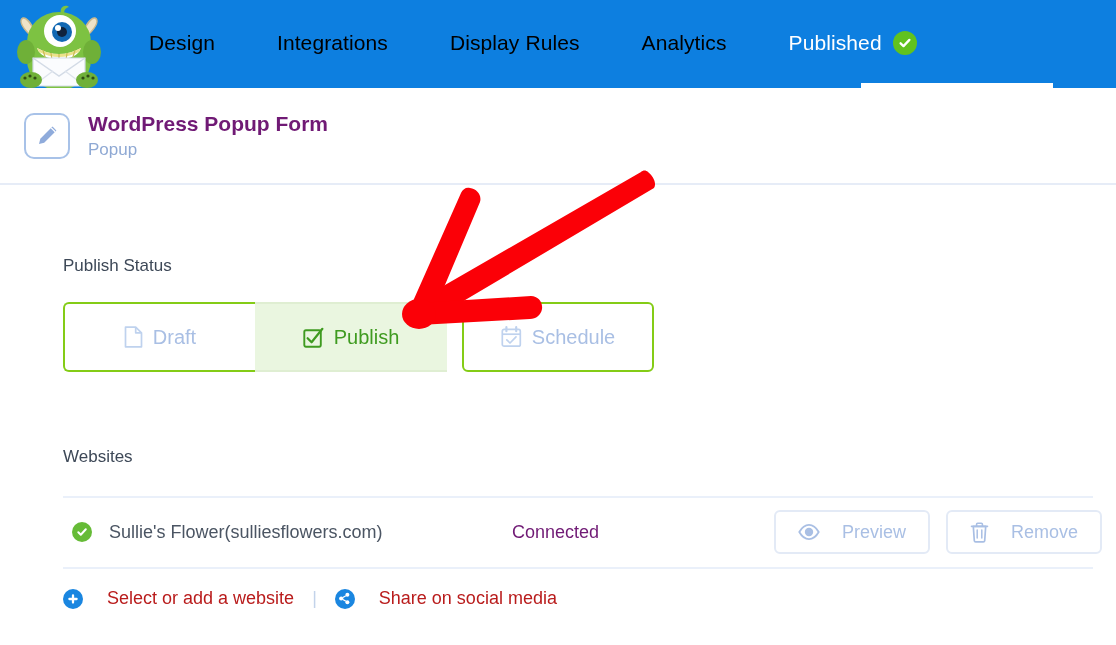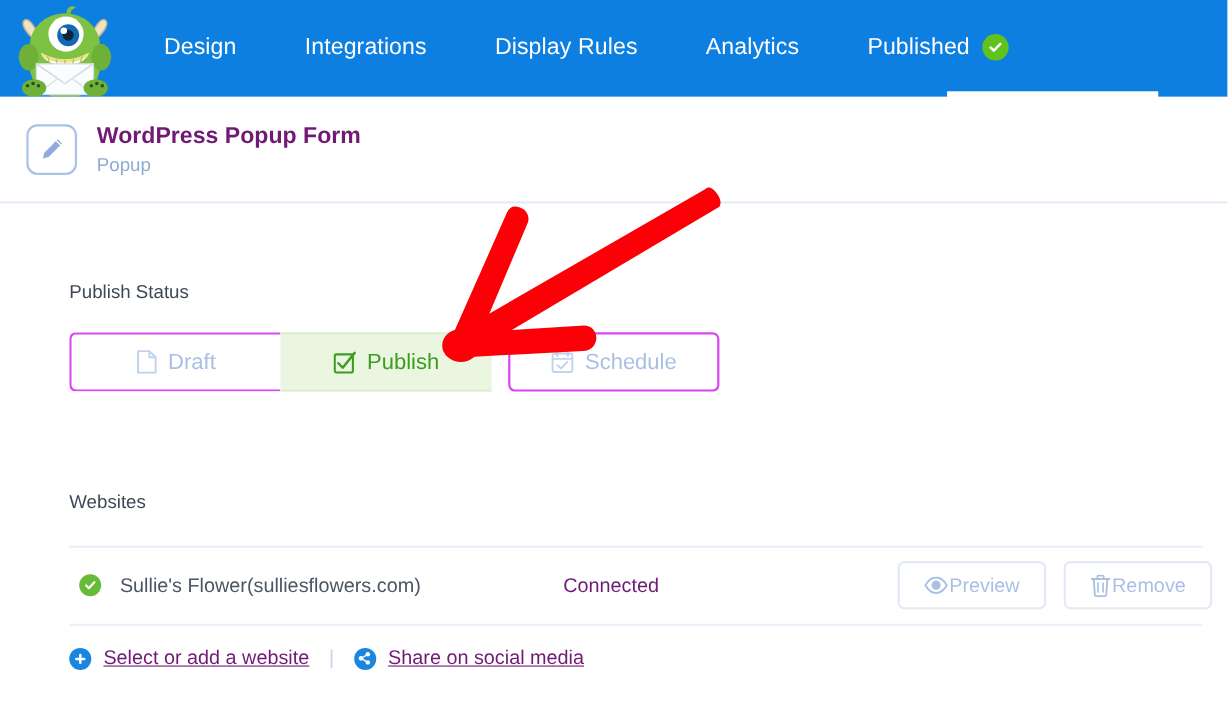--- a/index.html
+++ b/index.html
@@ -22,21 +22,21 @@
     width: 118px; height: 88px;
     display: flex; align-items: flex-end; justify-content: center;
     flex: none;
   }
   .logo-svg { display: block; }
   .nav {
     display: flex; align-items: center; height: 88px;
     padding-bottom: 2px;
   }
   .nav-item {
-    color: #ffffff;
+    color: #000000;
     font-size: 21px;
     letter-spacing: .1px;
     padding: 0 31px;
     height: 88px;
     display: flex; align-items: center;
     cursor: pointer;
     white-space: nowrap;
   }
   .nav-item.active { color: #ffffff; }
   .nav-item.published { padding-right: 36px; position: relative; }
@@ -85,28 +85,28 @@
   }
   #publish-status-label { left: 63px; top: 256px; }
   #websites-label { left: 63px; top: 447px; }
 
   
   .seg-group {
     position: absolute; left: 63px; top: 302px;
     display: flex; height: 54px;
   }
   .seg-btn {
-    border: 2px solid #d946ef;
+    border: 2px solid #84cc16;
     background: #ffffff;
     font-size: 20px;
     color: #a9bfe4;
     display: flex; align-items: center; justify-content: center;
     gap: 10px;
     cursor: pointer;
-    height: 54px;
+    height: 70px;
     font-family: "Liberation Sans", sans-serif;
   }
   .seg-btn.draft { width: 192px; border-radius: 6px 0 0 6px; border-right: none; }
   .seg-btn.publish {
     width: 192px;
     background: #eaf6e0;
     border-color: #dfeed2;
     color: #3f9b20;
     border-left: none; border-right: none;
   }
@@ -146,42 +146,42 @@
   }
   .row-actions {
     position: absolute; right: 0;
     display: flex; gap: 16px;
   }
   .act-btn {
     border: 2px solid #e3eaf6; background: #fff;
     border-radius: 6px;
     height: 44px;
     padding: 0 22px;
-    display: flex; align-items: center; justify-content: center; gap: 1px;
+    display: flex; align-items: center; justify-content: center; gap: 22px;
     font-size: 18px; color: #a9bfe4;
     cursor: pointer;
     font-family: "Liberation Sans", sans-serif;
     white-space: nowrap;
   }
   .act-btn svg { display: block; flex: none; }
 
   
   .links {
     position: absolute; left: 63px; top: 588px;
     display: flex; align-items: center;
     font-size: 18px;
   }
   .lnk { display: flex; align-items: center; cursor: pointer; }
   .lnk-ico {
     width: 20px; height: 20px; border-radius: 50%;
     background: #1a86e0;
     display: flex; align-items: center; justify-content: center;
     flex: none; margin-right: 11px;
   }
-  .lnk-txt { color: #701a75; text-decoration: underline; white-space: nowrap; }
+  .lnk-txt { color: #b91c1c; white-space: nowrap; margin-left: 13px; }
   .lnk-sep { color: #c3d3ea; margin: 0 18px; }
 
   
   .arrow-layer {
     position: absolute; left: 0; top: 0;
     width: 1116px; height: 645px;
     pointer-events: none;
   }
 </style>
 </head>

